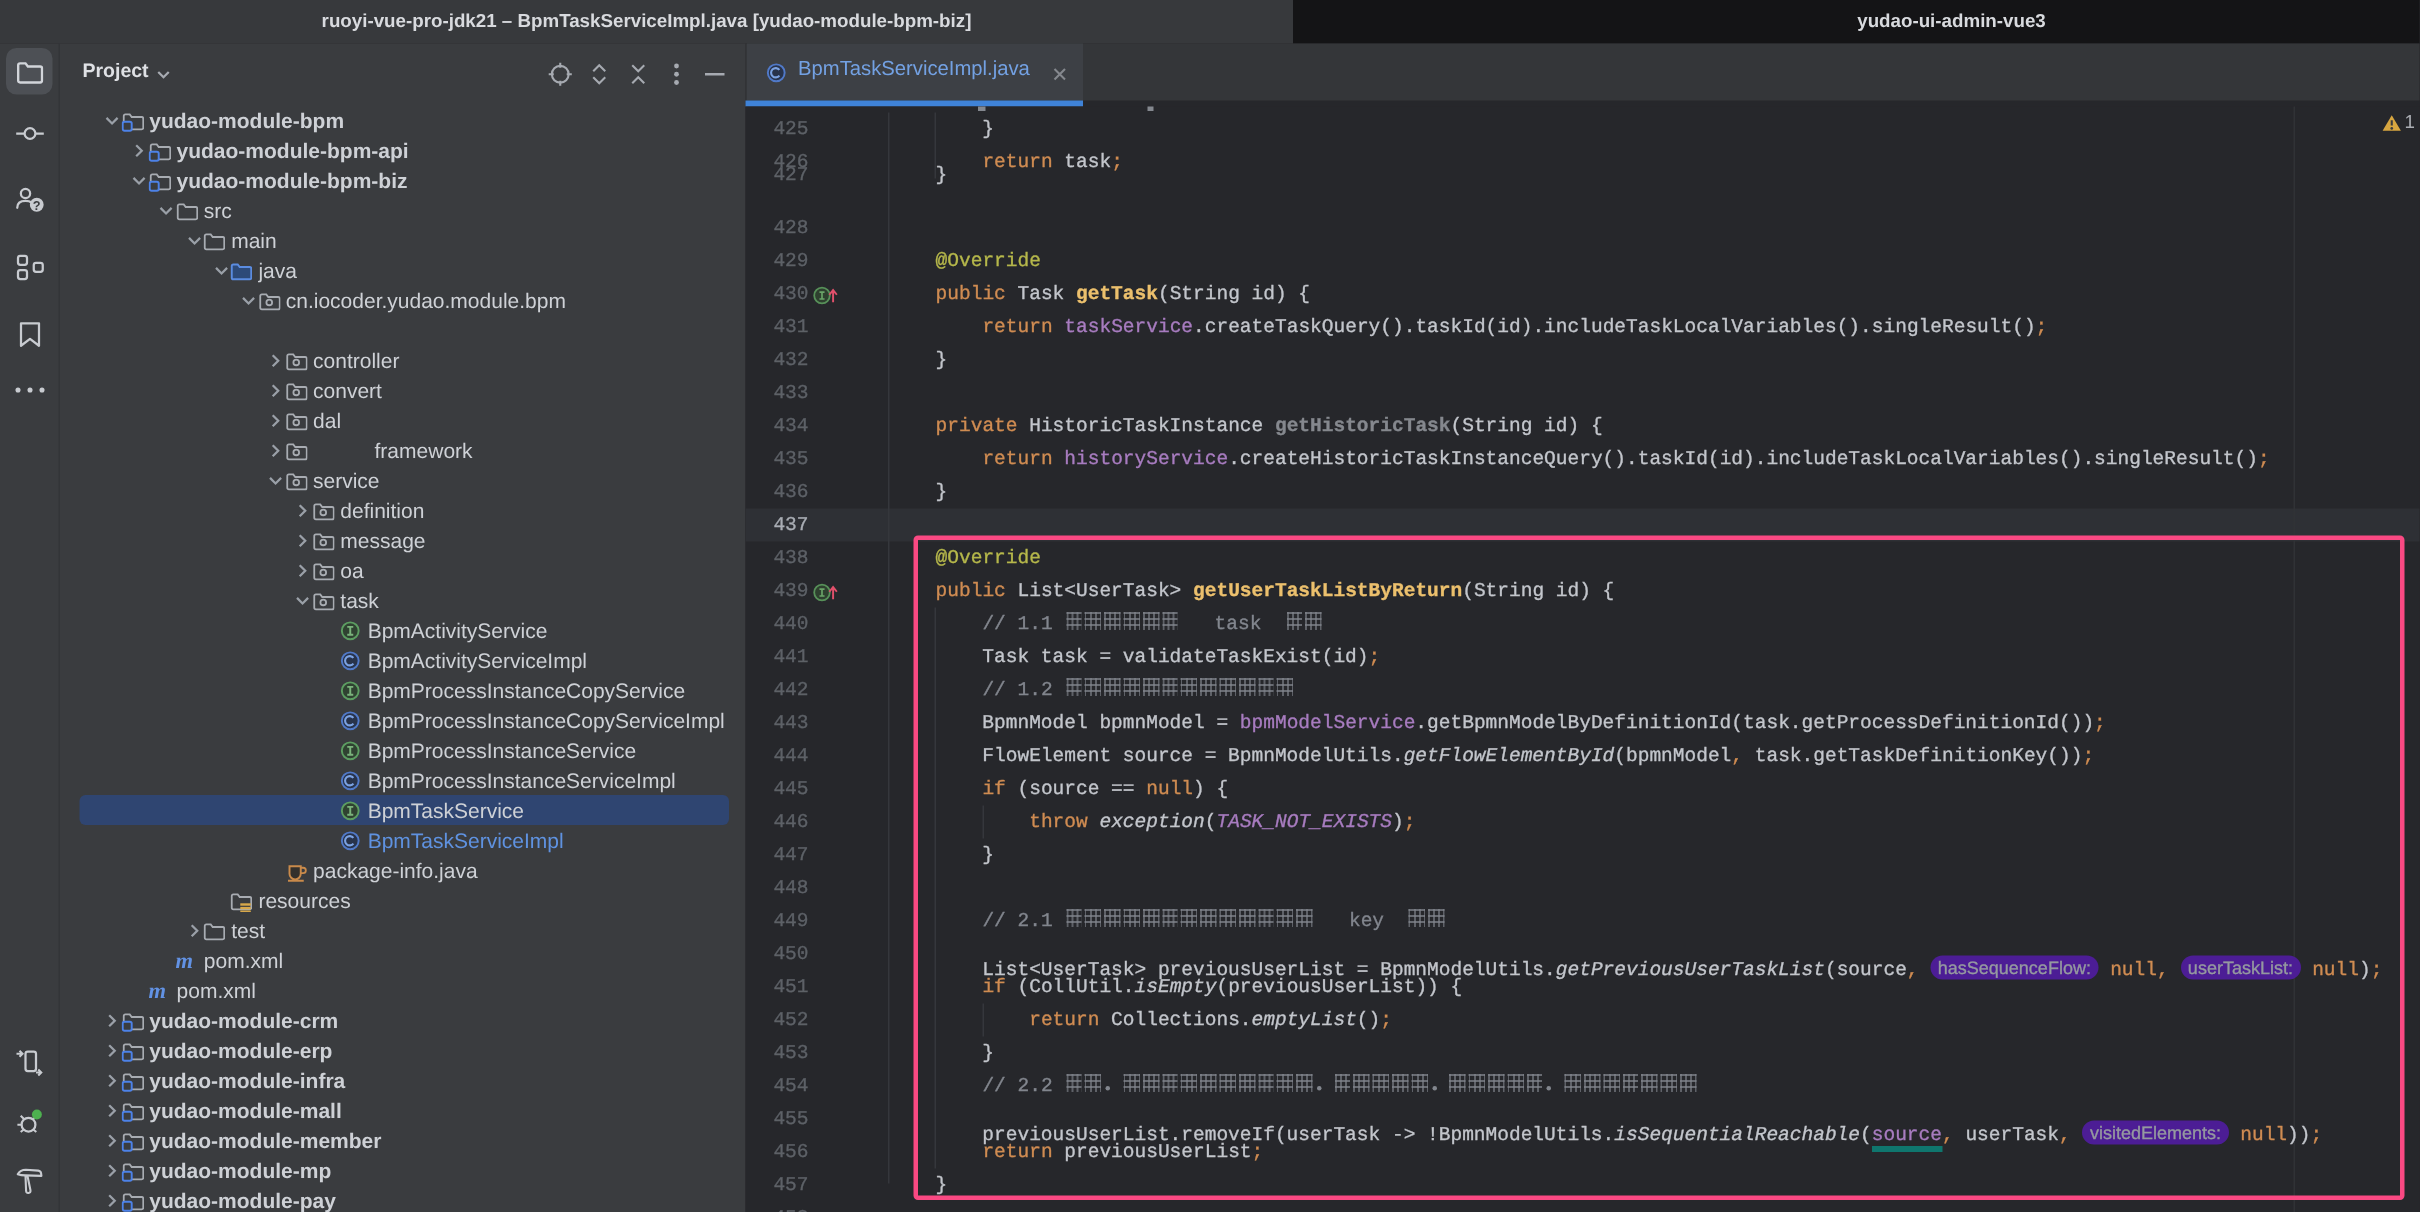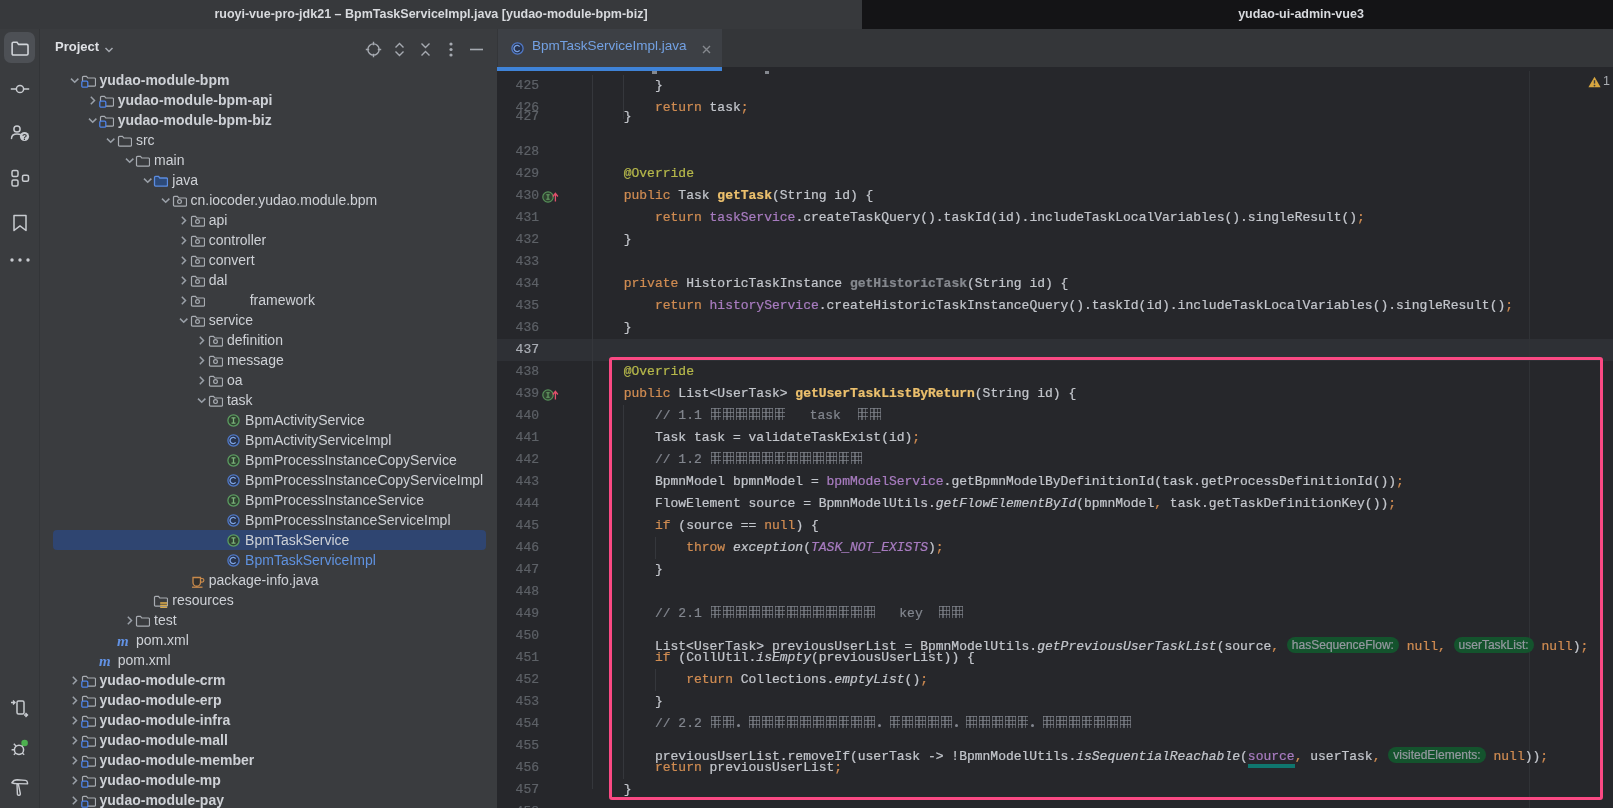--- a/index.html
+++ b/index.html
@@ -28,21 +28,21 @@
 .cd{position:absolute;left:95.5px;color:#c3c6cc;}
 .k{color:#d08c52;}
 .an{color:#b6b84b;}
 .m{color:#ecc06d;font-weight:700;}
 .gm{color:#85888e;font-weight:700;}
 .c{color:#82868e;}
 .f{color:#a87cc0;}
 .i{font-style:italic;}
 .p{color:#a87cc0;font-style:italic;}
 .u{color:#a87cc0;border-bottom:4px solid #0f766e;}
-.chip{display:inline-block;background:#14532d;color:#9599a0;font-family:"Liberation Sans",sans-serif;font-size:12px;border-radius:8px;padding:0 5px;height:16px;line-height:16px;vertical-align:1px;margin-top:12px;}
+.chip{display:inline-block;background:#4c1d95;color:#9599a0;font-family:"Liberation Sans",sans-serif;font-size:12px;border-radius:8px;padding:0 5px;height:16px;line-height:16px;vertical-align:1px;margin-top:12px;}
 .z{display:inline-block;width:10.8px;height:12px;margin:0 1px -1px 1px;background-image:repeating-linear-gradient(90deg,rgba(130,134,142,.62) 0 1.3px,rgba(130,134,142,0) 1.3px 3.4px),repeating-linear-gradient(180deg,rgba(130,134,142,.72) 0 1.3px,rgba(130,134,142,0) 1.3px 3.9px);}
 .zp{display:inline-block;width:10.8px;height:12px;margin:0 1px -1px 1px;position:relative;}
 .zp:after{content:"";position:absolute;left:1px;bottom:1px;width:3px;height:3px;background:#82868e;border-radius:50%;}
 
 .trow{position:absolute;height:20px;font-size:14px;color:#ced1d6;line-height:20px;}
 .tsel{position:absolute;left:53px;width:433px;height:20px;background:#2f4571;border-radius:4px;}
 .b{font-weight:700;}
 .blue{color:#5f92e0;}
 #pinkbox{left:609px;top:357px;width:994px;height:443px;border:3.2px solid #fa4983;border-radius:3px;}
 </style></head><body>
@@ -179,30 +179,20 @@
 </div>
 <div class="trow" style="left:0;top:190px;width:497px;">
 <svg class="abs" style="left:158.0px;top:2.5px" width="15" height="15" viewBox="0 0 15 15" fill="none">
           <path d="M4 5.6 l3.7 3.7 L11.4 5.6" stroke="#9aa0a8" stroke-width="1.5" fill="none"></path>
         </svg>
 <svg class="abs" style="left:171.5px;top:2.5px" width="15" height="15" viewBox="0 0 15 15" fill="none">
           <path d="M1.5 4.4 q0-1.1 1.1-1.1 h2.9 l1.3 1.7 h6.6 q1.1 0 1.1 1.1 v6 q0 1.1-1.1 1.1 H2.6 q-1.1 0-1.1-1.1 z" stroke="#a8acb2" stroke-width="1.2" fill="none"></path>
           <circle cx="7.5" cy="8.6" r="1.9" stroke="#a8acb2" stroke-width="1.2"></circle>
         </svg>
 <span class="abs" style="left:190.5px;top:0;">cn.iocoder.yudao.module.bpm</span>
-</div>
-<div class="trow" style="left:0;top:210px;width:497px;">
-<svg class="abs" style="left:176.2px;top:2.5px" width="15" height="15" viewBox="0 0 15 15" fill="none">
-          <path d="M5.8 3.8 l3.7 3.7 -3.7 3.7" stroke="#9aa0a8" stroke-width="1.5" fill="none"></path>
-        </svg>
-<svg class="abs" style="left:189.7px;top:2.5px" width="15" height="15" viewBox="0 0 15 15" fill="none">
-          <path d="M1.5 4.4 q0-1.1 1.1-1.1 h2.9 l1.3 1.7 h6.6 q1.1 0 1.1 1.1 v6 q0 1.1-1.1 1.1 H2.6 q-1.1 0-1.1-1.1 z" stroke="#a8acb2" stroke-width="1.2" fill="none"></path>
-          <circle cx="7.5" cy="8.6" r="1.9" stroke="#a8acb2" stroke-width="1.2"></circle>
-        </svg>
-<span class="abs" style="left:208.7px;top:0;">api</span>
 </div>
 <div class="trow" style="left:0;top:230px;width:497px;">
 <svg class="abs" style="left:176.2px;top:2.5px" width="15" height="15" viewBox="0 0 15 15" fill="none">
           <path d="M5.8 3.8 l3.7 3.7 -3.7 3.7" stroke="#9aa0a8" stroke-width="1.5" fill="none"></path>
         </svg>
 <svg class="abs" style="left:189.7px;top:2.5px" width="15" height="15" viewBox="0 0 15 15" fill="none">
           <path d="M1.5 4.4 q0-1.1 1.1-1.1 h2.9 l1.3 1.7 h6.6 q1.1 0 1.1 1.1 v6 q0 1.1-1.1 1.1 H2.6 q-1.1 0-1.1-1.1 z" stroke="#a8acb2" stroke-width="1.2" fill="none"></path>
           <circle cx="7.5" cy="8.6" r="1.9" stroke="#a8acb2" stroke-width="1.2"></circle>
         </svg>
 <span class="abs" style="left:208.7px;top:0;">controller</span>

